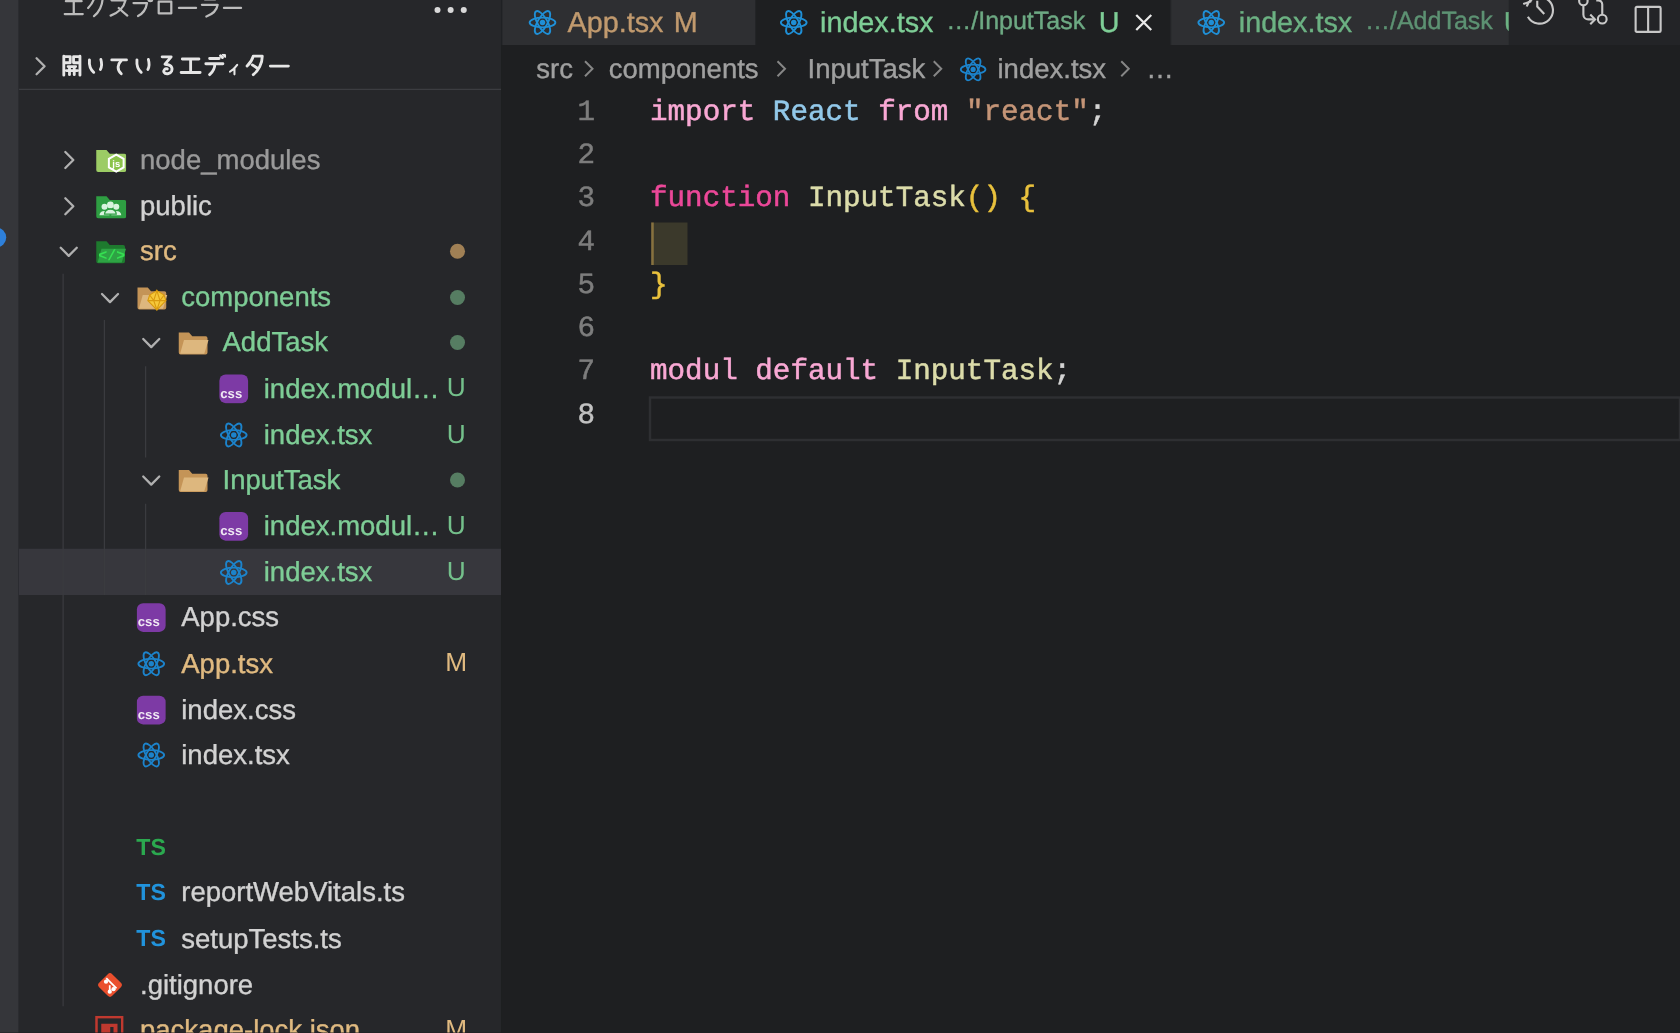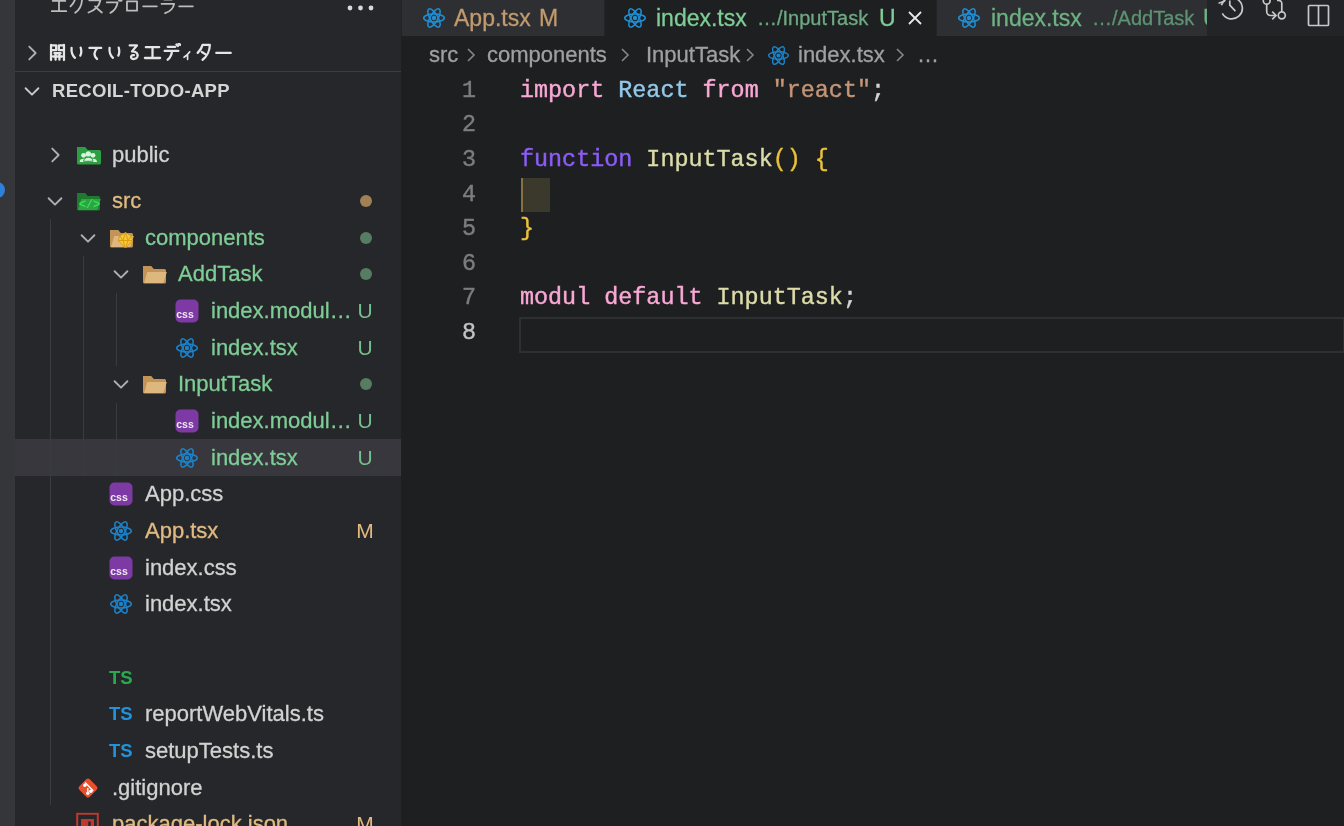--- a/index.html
+++ b/index.html
@@ -15,21 +15,21 @@
 .dot{position:absolute;top:50%;margin-top:-6px;left:345px;width:12px;height:12px;border-radius:50%}
 .icon{position:absolute;top:50%;transform:translateY(-50%)}
 .chev{position:absolute;top:50%;transform:translateY(-50%)}
 .guide{position:absolute;width:1px;background:#3a3b3f}
 .jp{display:inline-block}
 .tab{position:absolute;top:0;height:36px;overflow:hidden}
 .tabc{position:absolute;top:50%;transform:translateY(-50%);white-space:nowrap;font-size:23px;-webkit-text-stroke:0.3px}
 .crumb{position:absolute;top:0;height:100%;line-height:34px;font-size:22px;color:#a0a0a0;-webkit-text-stroke:0.3px}
 .cl{position:absolute;left:119px;white-space:pre;font-family:"Liberation Mono",monospace;font-size:23.4px;color:#d4d4d4;-webkit-text-stroke:0.4px}
 .ln{position:absolute;width:48px;text-align:right;font-family:"Liberation Mono",monospace;font-size:23.4px;color:#7d7d7d;-webkit-text-stroke:0.4px}
-.k{color:#f9a8d4}.b{color:#8b5cf6}.lb{color:#92c8e9}.fn{color:#dcdcaa}
+.k{color:#f9a8d4}.b{color:#ec4899}.lb{color:#92c8e9}.fn{color:#dcdcaa}
 .g{color:#e9c13d}.s{color:#c59577}.gr{color:#a8a8a8}.w{color:#d4d4d4}
 </style></head><body>
 <svg width="0" height="0" style="position:absolute">
 <defs>
 <symbol id="jp-e" viewBox="0 0 100 100">
         <path d="M15,22 H85 M50,22 V78 M10,79 H90"></path>
       </symbol>
 <symbol id="jp-ku" viewBox="0 0 100 100">
         <path d="M40,10 C36,26 26,40 14,52 M40,10 H78 C78,40 62,72 40,88"></path>
       </symbol>
@@ -152,27 +152,34 @@
         </svg>
         <svg class="jp" width="19.0" height="19.0" style="margin-top:0.0px" viewBox="0 0 100 100">
           <use href="#jp-ta" fill="none" stroke="#e6e6e6" stroke-width="12" stroke-linecap="round" stroke-linejoin="round"></use>
         </svg>
         <svg class="jp" width="19.0" height="19.0" style="margin-top:0.0px" viewBox="0 0 100 100">
           <use href="#jp-bar" fill="none" stroke="#e6e6e6" stroke-width="12" stroke-linecap="round" stroke-linejoin="round"></use>
         </svg>
       </div>
     </div>
 <div style="position:absolute;left:0;top:71px;width:386px;height:1px;background:#3c3d41"></div>
-<div class="row" style="top:72.7px;">
-      <svg class="chev" width="22" height="22" style="left:6.0px" viewBox="0 0 24 24">
-        <use href="#chev-d" stroke="#cccccc" stroke-width="2" fill="none" stroke-linecap="round" stroke-linejoin="round"></use>
-      </svg>
-      <span class="lblb" style="left:37px">RECOIL-TODO-APP</span>
-    </div>
-<div class="row" style="top:136px;padding-left:16px;">
+<div class="row" style="top:109.3px;">
+      <svg class="chev" width="22" height="22" style="left:29.0px" viewBox="0 0 24 24">
+        <use href="#chev-r" stroke="#b0b0b0" stroke-width="2" fill="none" stroke-linecap="round" stroke-linejoin="round"></use>
+      </svg>
+      <svg class="icon" width="25" height="21" style="left:61px" viewBox="0 0 25 21">
+        <path d="M1,2.5 h8.2 l2.6,3 h11.7 a1.5,1.5 0 0 1 1.5,1.5 v11.5 a1.5,1.5 0 0 1 -1.5,1.5 h-21 a1.5,1.5 0 0 1 -1.5,-1.5 z" fill="#9ccc65"></path>
+        <g transform="translate(17,13)">
+          <polygon points="0,-6.8 5.9,-3.4 5.9,3.4 0,6.8 -5.9,3.4 -5.9,-3.4" fill="#8bc34a" stroke="#ffffff" stroke-width="1.6"></polygon>
+          <text x="0" y="3" font-family="Liberation Sans" font-size="7.5" font-weight="bold" fill="#ffffff" text-anchor="middle">js</text>
+        </g>
+      </svg>
+      <span class="lbl dim" style="left:97px">node_modules</span>
+    </div>
+<div class="row" style="top:146.0px;padding-left:16px;">
       <svg class="chev" width="22" height="22" style="left:29.0px" viewBox="0 0 24 24">
         <use href="#chev-r" stroke="#b0b0b0" stroke-width="2" fill="none" stroke-linecap="round" stroke-linejoin="round"></use>
       </svg>
       <svg class="icon" width="25" height="21" style="left:61px" viewBox="0 0 25 21">
         <path d="M1,2.5 h8.2 l2.6,3 h11.7 a1.5,1.5 0 0 1 1.5,1.5 v11.5 a1.5,1.5 0 0 1 -1.5,1.5 h-21 a1.5,1.5 0 0 1 -1.5,-1.5 z" fill="#2e9e42"></path>
         <g fill="#d8f3de">
           <circle cx="7.6" cy="10.8" r="2.4"></circle>
           <circle cx="17" cy="10.8" r="2.4"></circle>
           <circle cx="12.3" cy="9.4" r="2.7"></circle>
           <path d="M3.6,17.6 a4,3.4 0 0 1 8,0 z"></path>

